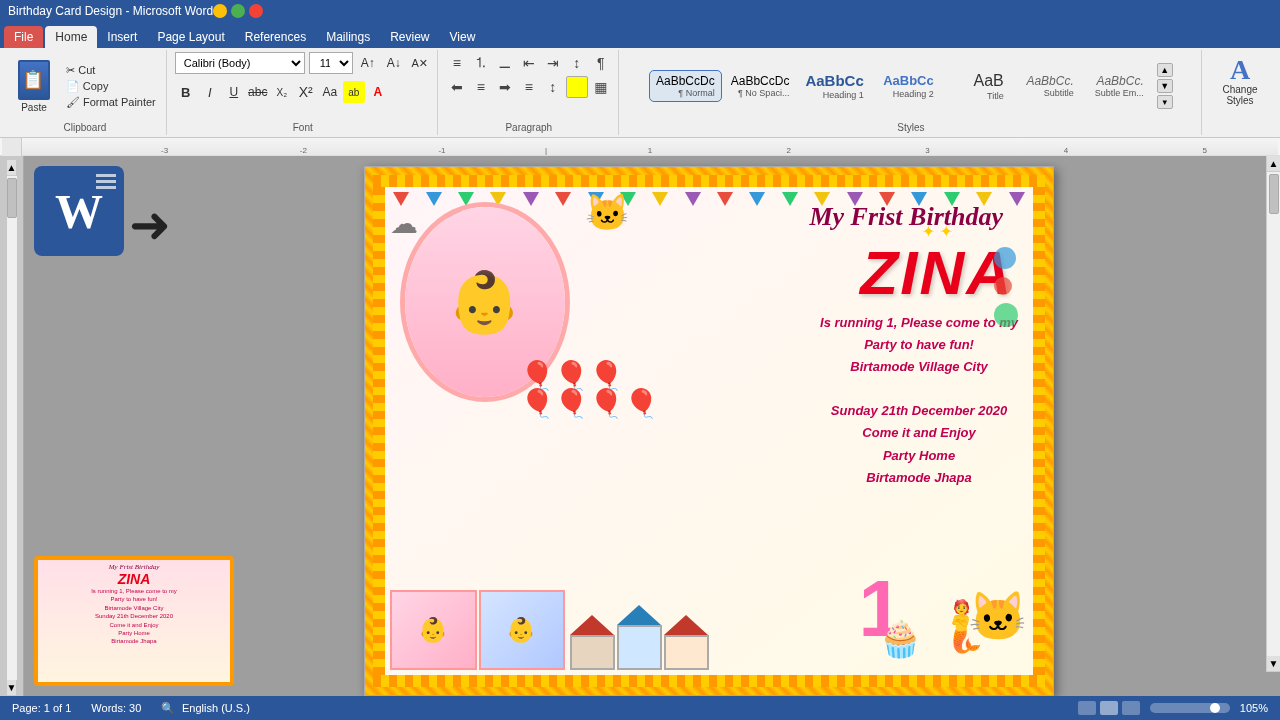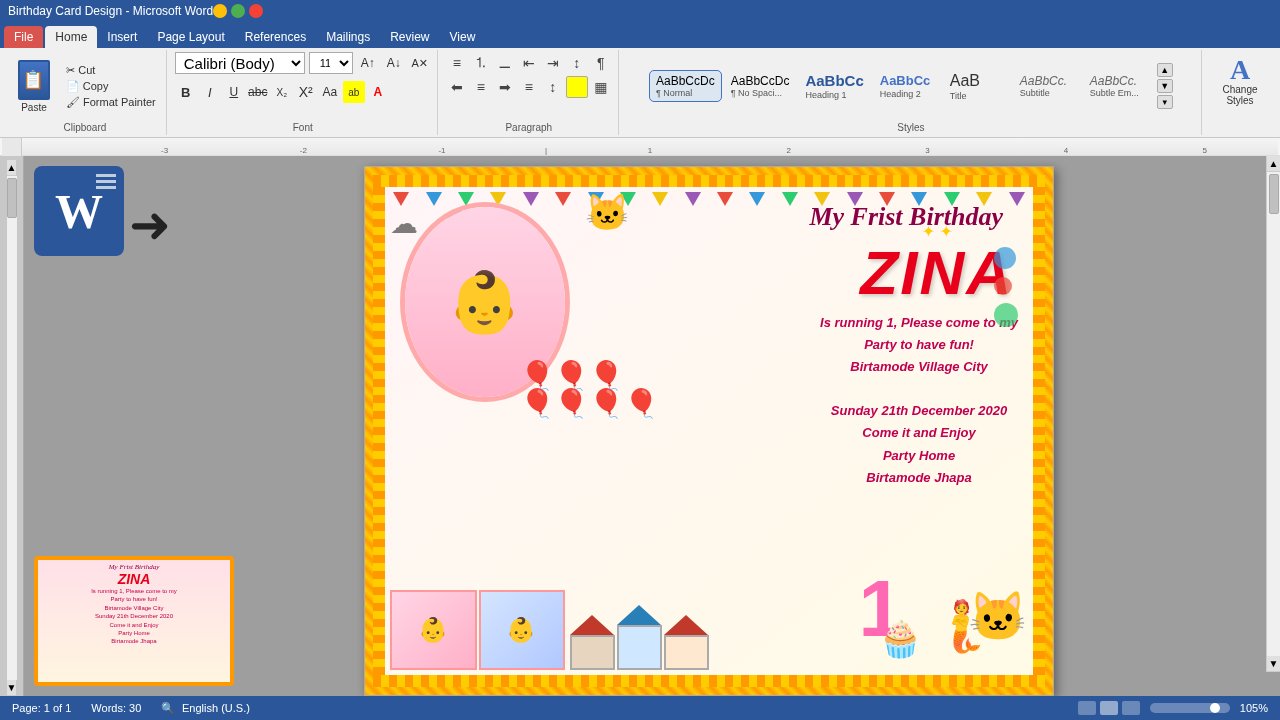--- a/index.html
+++ b/index.html
@@ -134,21 +134,21 @@
 
     
     .font-group-top {
       display: flex;
       align-items: center;
       gap: 4px;
       margin-bottom: 3px;
     }
     .font-select {
       height: 22px;
-      font-size: 15px;
+      font-size: 11px;
       border: 1px solid #aaa;
       background: white;
       padding: 0 4px;
       width: 130px;
       cursor: pointer;
     }
     .size-select {
       height: 22px;
       font-size: 11px;
       border: 1px solid #aaa;
@@ -197,21 +197,21 @@
 
     
     .styles-gallery {
       display: flex;
       align-items: center;
       gap: 2px;
     }
     .style-item {
       display: flex;
       flex-direction: column;
-      align-items: flex-start;
+      align-items: flex-end;
       padding: 3px 6px;
       border: 1px solid transparent;
       border-radius: 5px;
       cursor: pointer;
       min-width: 68px;
     }
     .style-item.active { background: #dce6f1; border-color: #4472c4; }
     .style-preview {
       font-size: 14px;
       line-height: 1.2;

